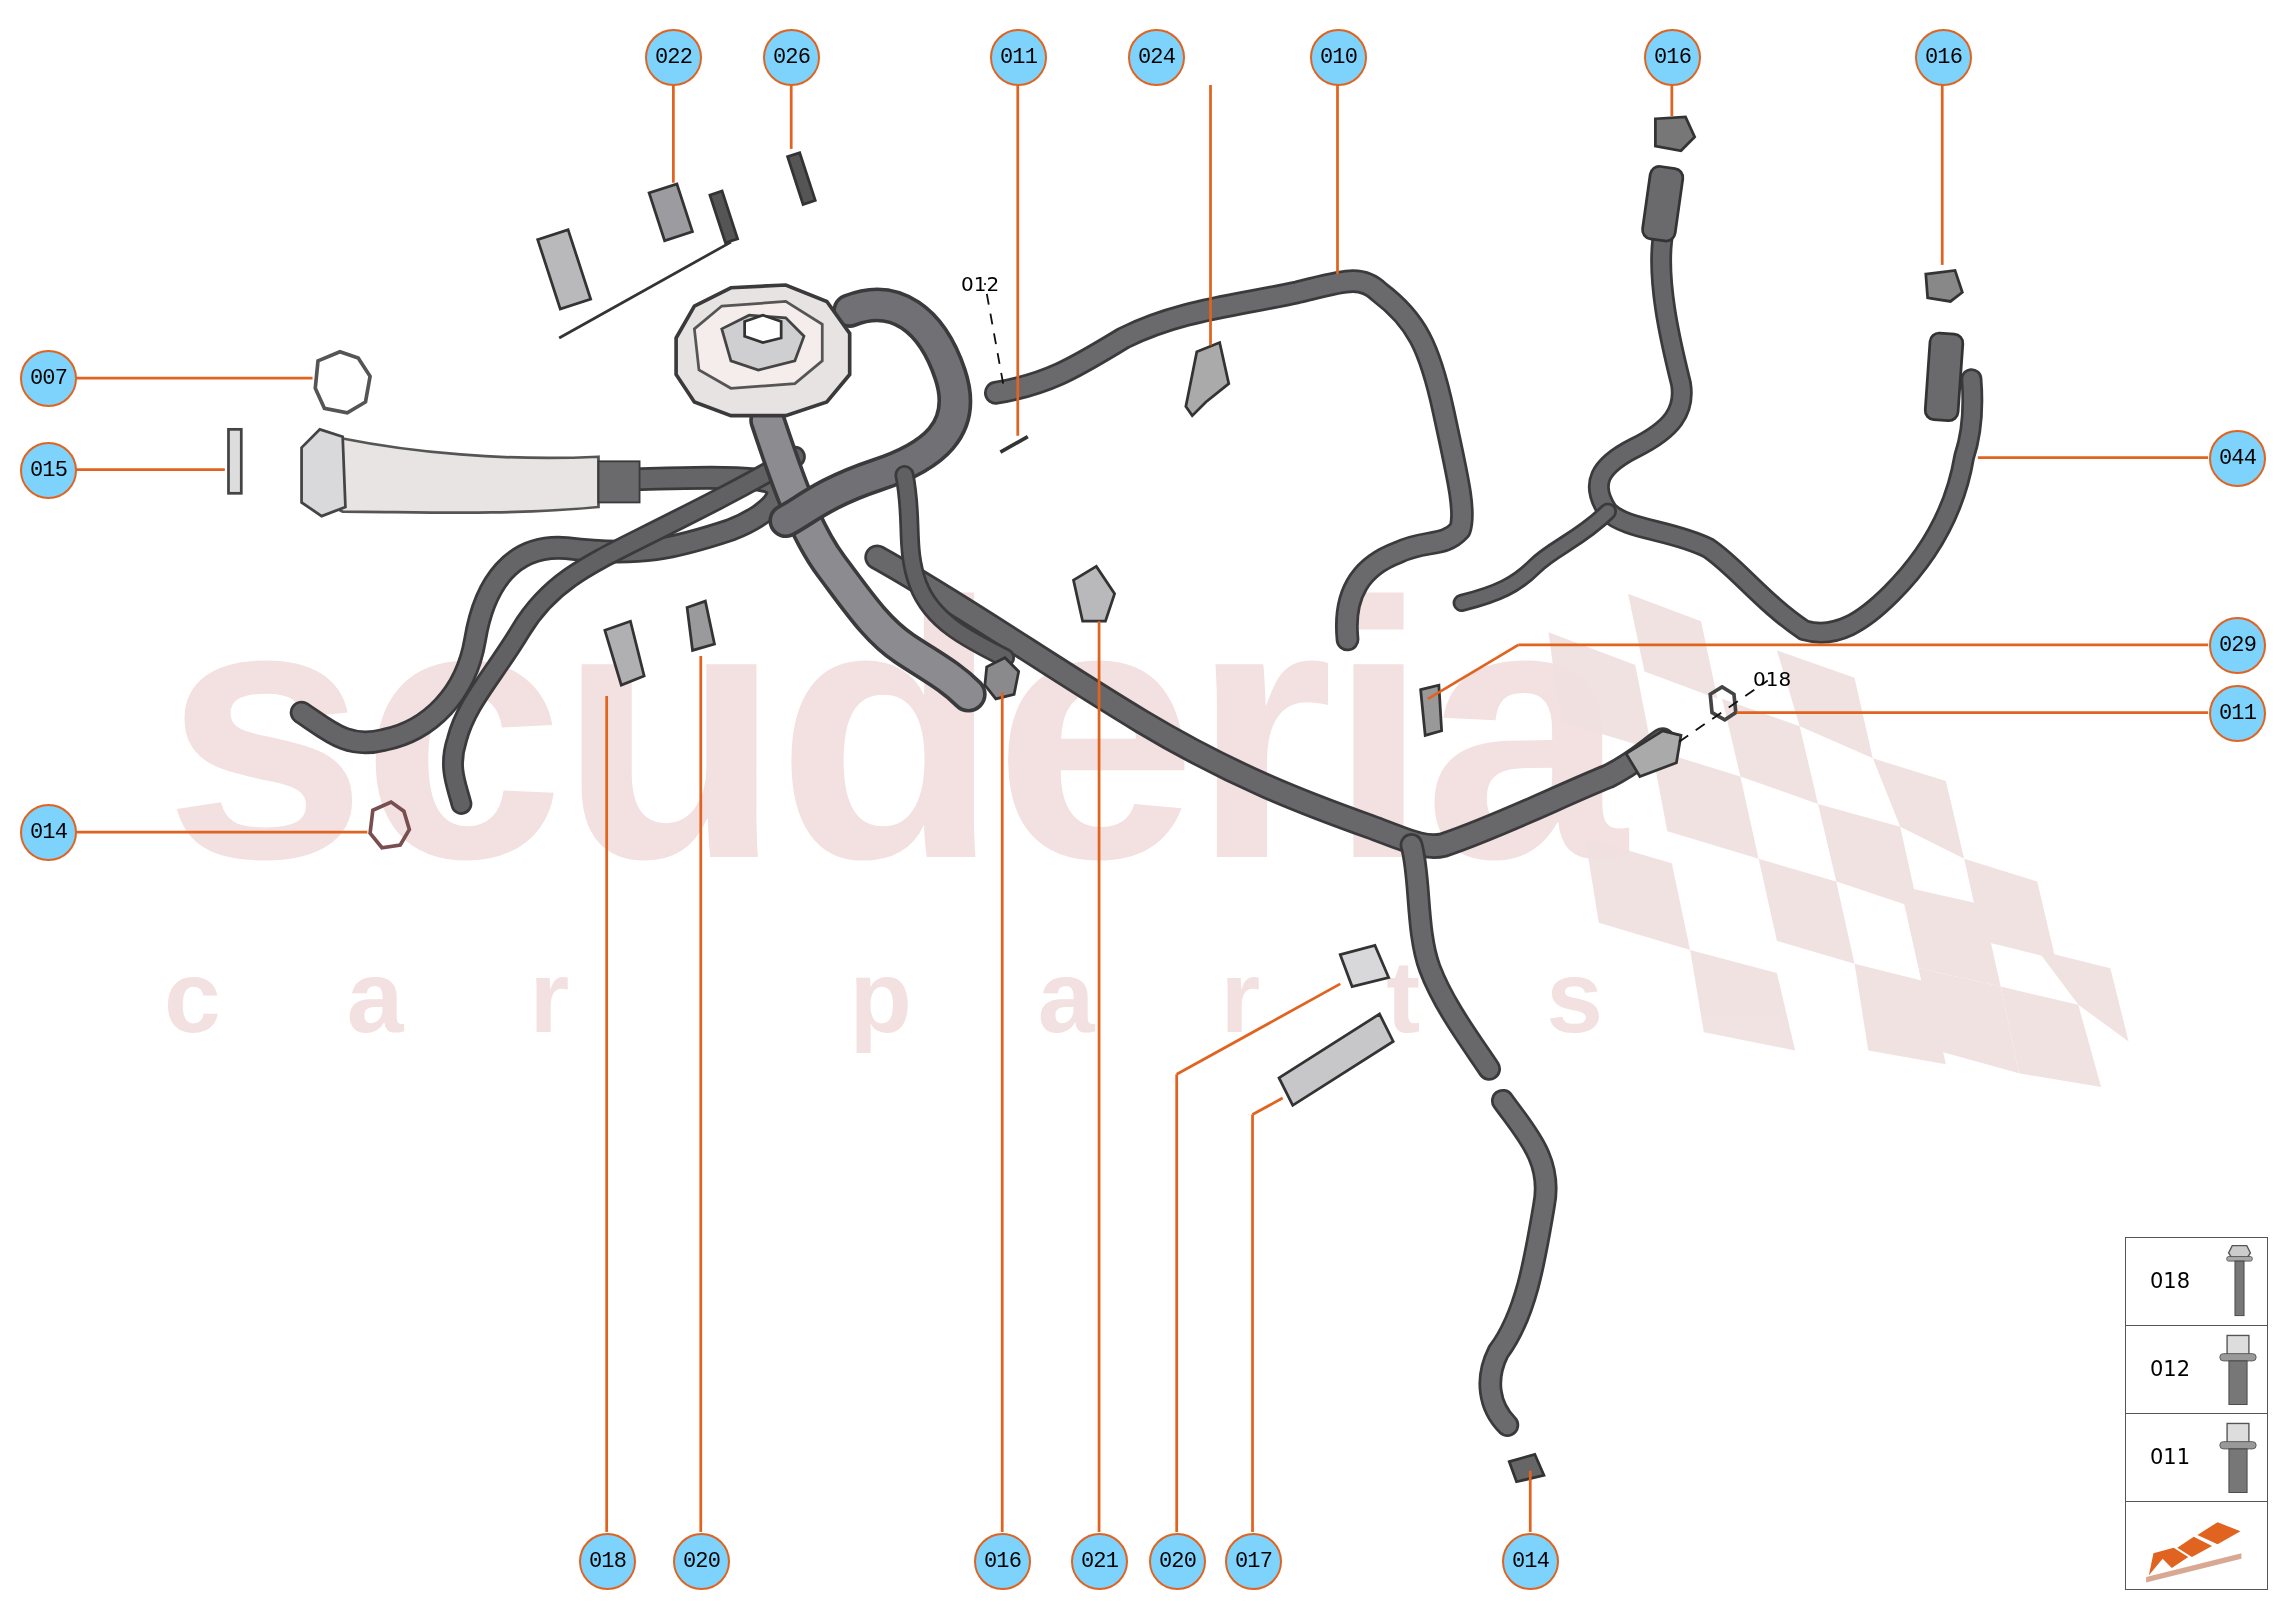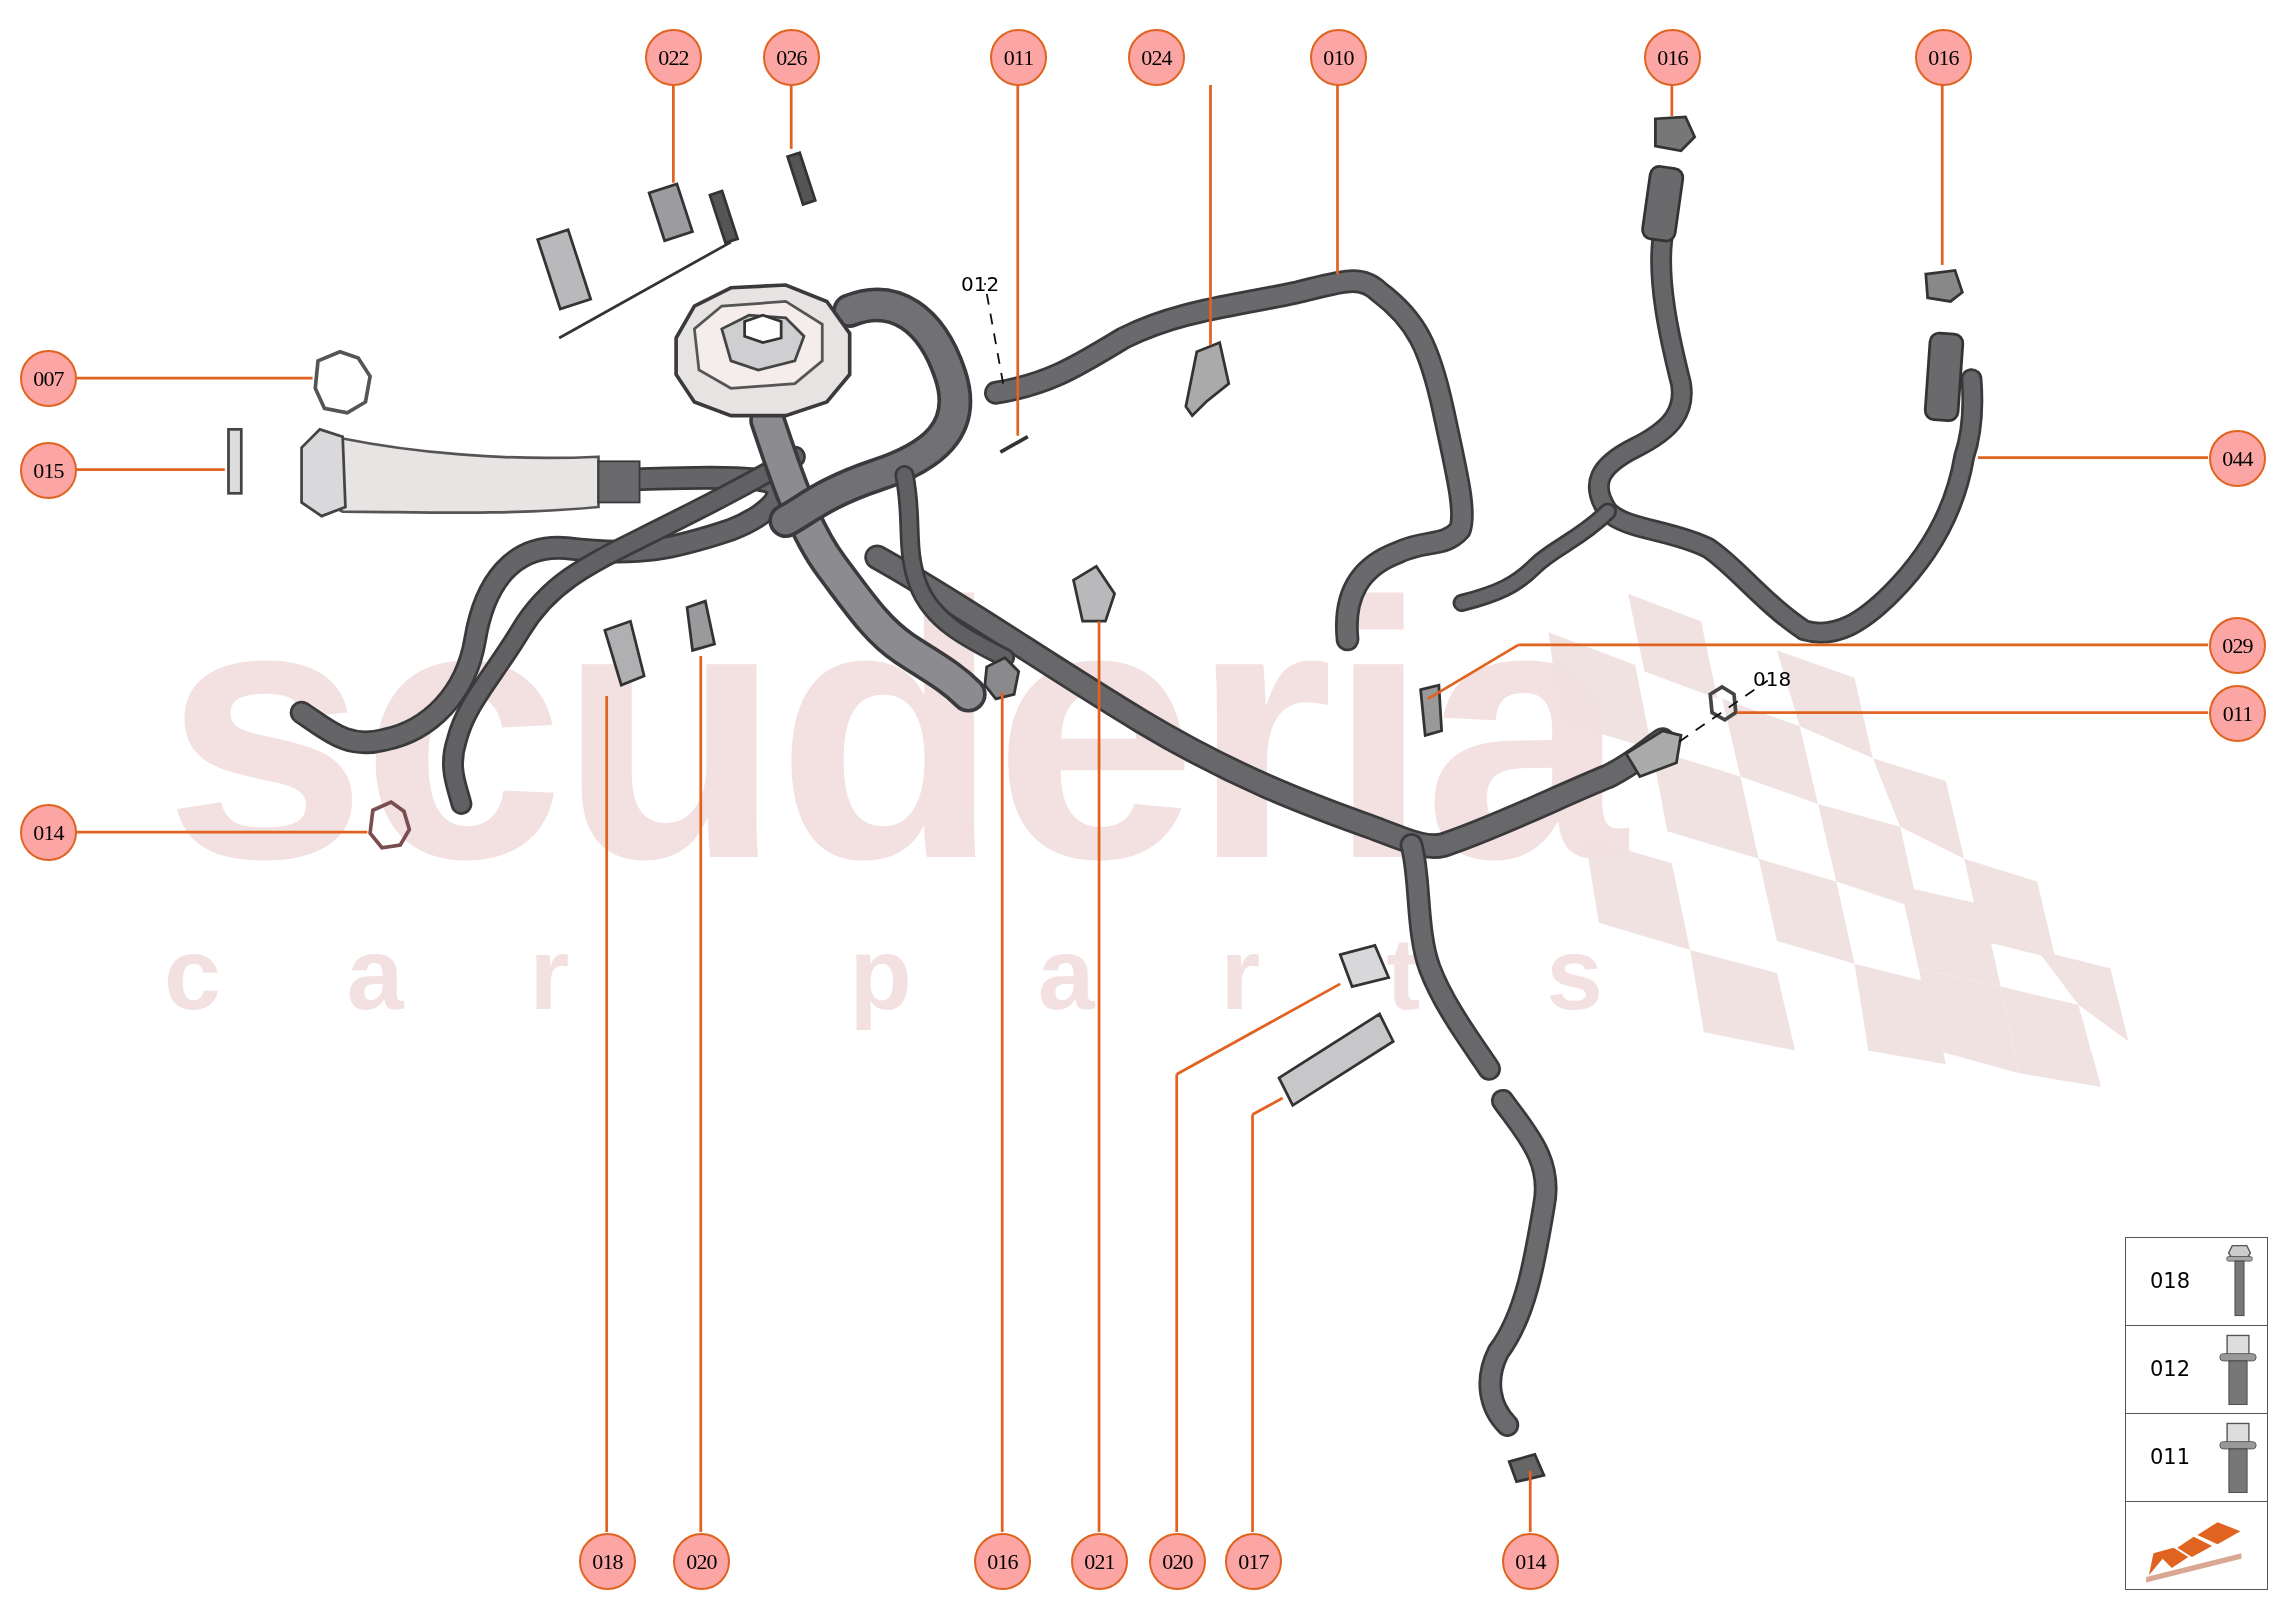--- a/index.html
+++ b/index.html
@@ -1,21 +1,21 @@
 <!DOCTYPE html>
 <html style="font-size:14.6px"><head>
 <meta charset="utf-8">
 <style>
   html, body { margin:0; padding:0; background:#ffffff; }
   body { width:2284px; height:1616px; position:relative; overflow:hidden; font-family:"DejaVu Sans", sans-serif; }
   #canvas { position:absolute; left:0; top:0; width:2284px; height:1616px; }
   .wm-word { position:absolute; color:#f3e0e0; font-family:"Liberation Sans", sans-serif; font-weight:bold; user-select:none; }
   #wm-main { left:164px; top:548px; font-size:365px; letter-spacing:-5.5px; line-height:1; }
-  #wm-sub { left:164px; top:923px; font-size:102px; letter-spacing:126px; line-height:1; font-weight:bold; }
-  .callout { position:absolute; width:53px; height:53px; margin-left:-28px; margin-top:-28px; border:2.7px solid #e0631f; border-radius:50%; background:#fca5a5; display:flex; align-items:center; justify-content:center; font-family:Liberation Serif, serif; font-size:22px; color:#000; letter-spacing:-0.9px; box-sizing:content-box; cursor:pointer; }
+  #wm-sub { left:164px; top:946px; font-size:102px; letter-spacing:126px; line-height:1; font-weight:bold; }
+  .callout { position:absolute; width:53px; height:53px; margin-left:-28px; margin-top:-28px; border:2.7px solid #e0631f; border-radius:50%; background:#7dd3fc; display:flex; align-items:center; justify-content:center; font-family:Liberation Mono, monospace; font-size:22px; color:#000; letter-spacing:-0.9px; box-sizing:content-box; cursor:pointer; }
   .inline-label { position:absolute; font-family:"DejaVu Sans", sans-serif; font-size:20px; color:#000; }
   #legend { position:absolute; left:2125px; top:1237px; width:141px; border:1.8px solid #555; background:#fff; }
   .legend-row { height:87px; border-bottom:1.8px solid #555; position:relative; }
   .legend-row:last-child { border-bottom:none; }
   .legend-label { position:absolute; left:24px; top:31px; font-size:21px; color:#000; font-family:"DejaVu Sans", sans-serif; }
   .legend-icon { position:absolute; right:9.1px; top:3.7px; }
 </style>
 </head>
 <body>
 

